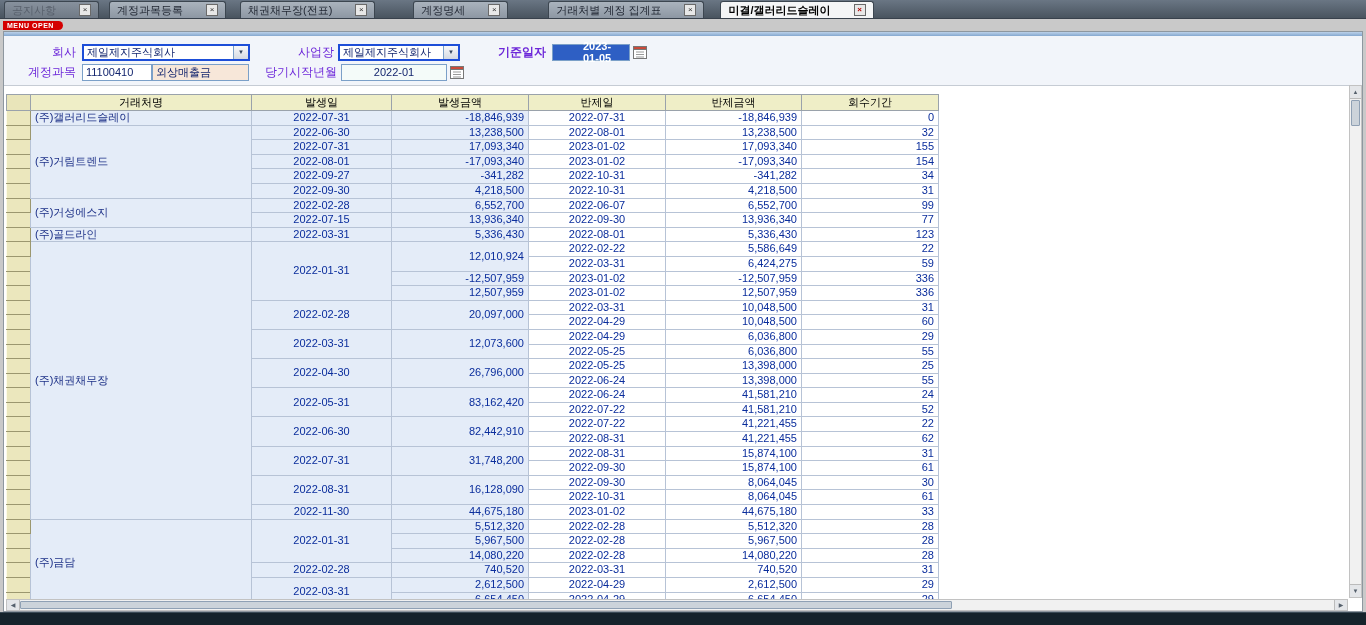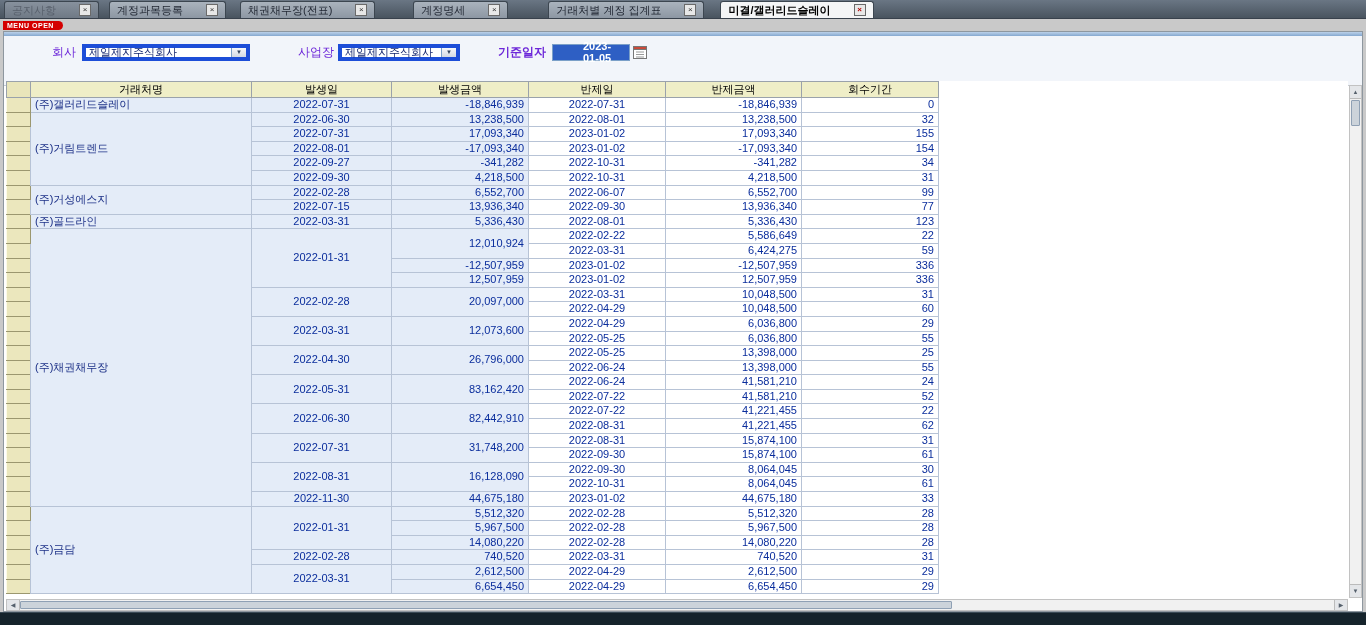--- a/index.html
+++ b/index.html
@@ -35,40 +35,40 @@
   .form-area{position:absolute;top:4px;left:0;right:0;height:49px;
              background:#f2f5fa;border-bottom:1px solid #c6ccd4;}
   .frow{position:absolute;left:0;display:flex;align-items:center;height:18px;}
   .frow1{top:7px;}.frow2{top:27px;}
   .lab{font-size:12px;color:#6d28d9;text-align:right;flex:none;}
   .lab-company{width:72px;margin-right:6px;}
   .lab-site{width:70px;margin-left:14px;margin-right:4px;}
   .lab-basedate{width:70px;margin-left:16px;margin-right:6px;font-weight:bold;}
   .lab-account{width:72px;margin-right:6px;}
   .lab-period{width:80px;margin-left:8px;margin-right:4px;}
-  .select{position:relative;height:17px;border:4px solid #1d4ed8;background:#fff;
+  .select{position:relative;height:17px;border:2px solid #1d4ed8;background:#fff;
           display:flex;align-items:center;font-size:11px;color:#13256e;
           padding-left:3px;box-sizing:border-box;flex:none;}
   .sel-company{width:168px;}.sel-site{width:122px;}
   .arrow-btn{position:absolute;right:0;top:0;width:15px;height:100%;
              background:linear-gradient(#f7f8fa,#d4dae2);border-left:1px solid #7ba0c8;
              display:flex;align-items:center;justify-content:center;
              font-size:6px;color:#33455e;box-sizing:border-box;}
   .input{height:17px;border:1px solid #7ba0c8;background:#fff;font-size:11px;
          color:#13256e;display:flex;align-items:center;padding:0 3px;
          box-sizing:border-box;flex:none;}
   .inp-basedate{width:78px;background:#2e5fc4;color:#fff;font-weight:bold;
                 justify-content:center;padding-left:30px;}
   .inp-code{width:70px;}
   .inp-name{width:97px;background:#f7e7d9;}
   .inp-period{width:106px;justify-content:center;background:#f4fbf9;}
   .cal{width:14px;height:14px;margin-left:3px;flex:none;cursor:pointer;}
 
   
-  .grid-wrap{position:absolute;left:2px;top:49px;width:1342px;height:513px;
+  .grid-wrap{position:absolute;left:2px;top:62px;width:1342px;height:513px;
              background:#fff;overflow:hidden;}
   table.grid{border-collapse:collapse;table-layout:fixed;width:932px;}
   .grid th{background:#efeec7;border:1px solid #9aa2ab;font-size:11px;
            font-weight:normal;color:#000;height:14px;padding:0;overflow:hidden;}
   .grid th.sel{background:#e9e5ba;}
   .grid td{font-size:11px;height:13.6px;line-height:13.6px;padding:0 4px;
            border:1px solid #b7c3d6;color:#0a2d9c;overflow:hidden;
            white-space:nowrap;box-sizing:border-box;}
   .grid td.sel{background:#ebe7bd;padding:0;
                border:1px solid;border-color:#fdfbe8 #9b976f #9b976f #fdfbe8;
@@ -144,20 +144,34 @@
         <span>제일제지주식회사</span>
         <span class="arrow-btn">▼</span>
       </div>
       <span class="lab lab-site">사업장</span>
       <div class="select sel-site">
         <span>제일제지주식회사</span>
         <span class="arrow-btn">▼</span>
       </div>
       <span class="lab lab-basedate">기준일자</span>
       <div class="input inp-basedate">2023-01-05</div>
+      <svg class="cal" viewBox="0 0 14 14">
+        <rect x="0.5" y="1.5" width="13" height="12" fill="#fff" stroke="#777"></rect>
+        <rect x="0.5" y="1.5" width="13" height="3" fill="#c94a3a" stroke="#777"></rect>
+        <line x1="3" y1="7" x2="11" y2="7" stroke="#999"></line>
+        <line x1="3" y1="9.5" x2="11" y2="9.5" stroke="#999"></line>
+        <line x1="3" y1="12" x2="11" y2="12" stroke="#999"></line>
+      </svg>
+    </div>
+    <div class="frow frow2">
+      <span class="lab lab-account">계정과목</span>
+      <div class="input inp-code">11100410</div>
+      <div class="input inp-name">외상매출금</div>
+      <span class="lab lab-period">당기시작년월</span>
+      <div class="input inp-period">2022-01</div>
       <svg class="cal" viewBox="0 0 14 14">
         <rect x="0.5" y="1.5" width="13" height="12" fill="#fff" stroke="#777"></rect>
         <rect x="0.5" y="1.5" width="13" height="3" fill="#c94a3a" stroke="#777"></rect>
         <line x1="3" y1="7" x2="11" y2="7" stroke="#999"></line>
         <line x1="3" y1="9.5" x2="11" y2="9.5" stroke="#999"></line>
         <line x1="3" y1="12" x2="11" y2="12" stroke="#999"></line>
       </svg>
     </div>
   </div>
 

